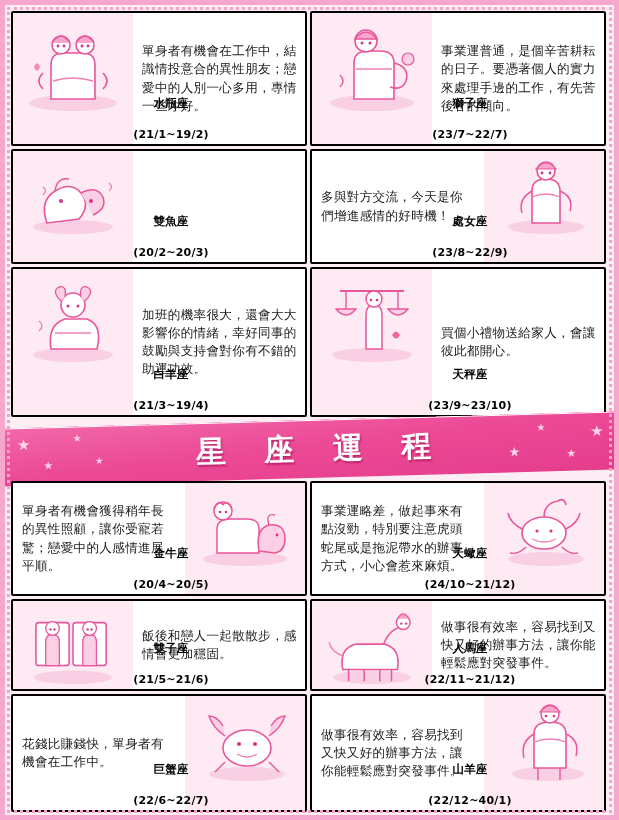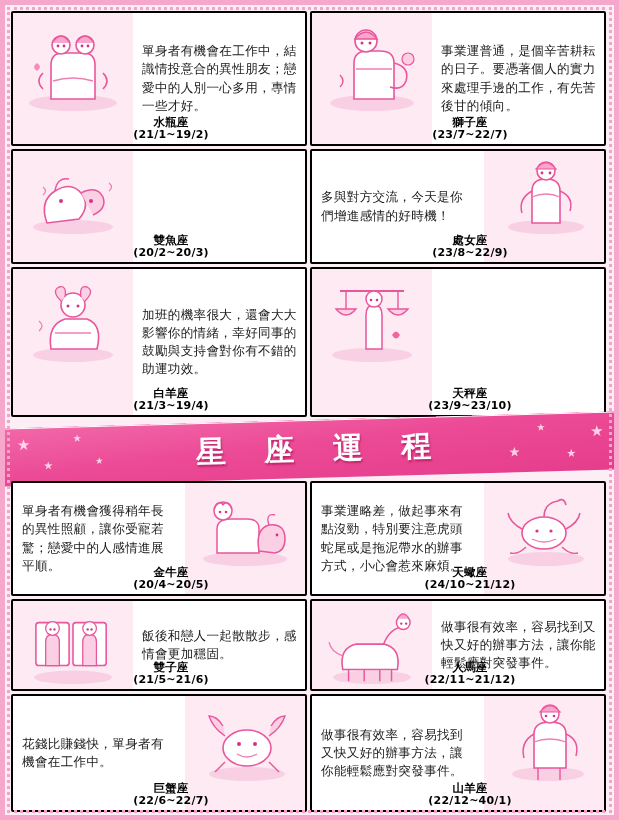--- a/index.html
+++ b/index.html
@@ -97,20 +97,21 @@
     font-size: 11.5px;
     font-weight: bold;
     color: #000000;
     line-height: 1.15;
     letter-spacing: 0.2px;
   }
   .sign-name .dates {
     display: block;
     font-size: 11px;
     font-weight: bold;
+    margin-top: 19px;
   }
 
   .art-svg {
     display: block;
     margin: 2px auto 0;
   }
 
   
   .banner-row {
     position: relative;
@@ -283,20 +284,21 @@
             <path d="M78 16 L78 34" stroke="#e8569c" stroke-width="1.4"></path>
             <path d="M16 34 Q26 46 36 34 Z" fill="#fbd0e4" stroke="#e8569c" stroke-width="1.3"></path>
             <path d="M68 34 Q78 46 88 34 Z" fill="#fbd0e4" stroke="#e8569c" stroke-width="1.3"></path>
             <path d="M46 74 L46 40 Q46 30 54 30 Q62 30 62 40 L62 74 Z" fill="#ffffff" stroke="#e8569c" stroke-width="1.5"></path>
             <circle cx="54" cy="24" r="8" fill="#ffffff" stroke="#e8569c" stroke-width="1.5"></circle>
             <circle cx="51" cy="25" r="1.3" fill="#d63384"></circle>
               <circle cx="57" cy="25" r="1.3" fill="#d63384"></circle>
             <path d="M72 60 q4-7 8 0 q-4 7-8 0" fill="#f2649f"></path>
           </svg>
         </div>
+        <div class="pane-text">買個小禮物送給家人，會讓彼此都開心。</div>
         <div class="sign-name">
           <span>天秤座</span>
           <span class="dates">(23/9~23/10)</span>
         </div>
       </div>
     </div>
 
     <div class="row banner-row">
       <div class="banner">
         <span class="star" style="left:14px; top:8px;">★</span>

